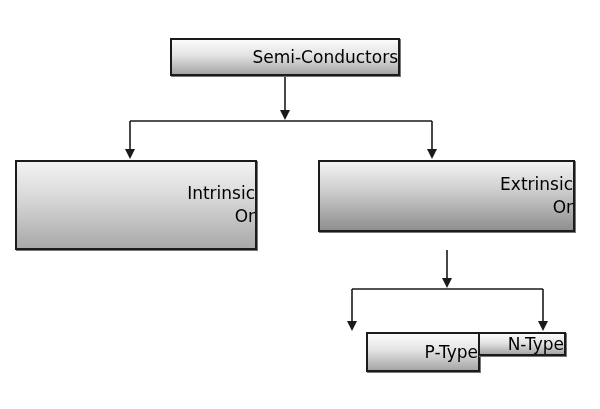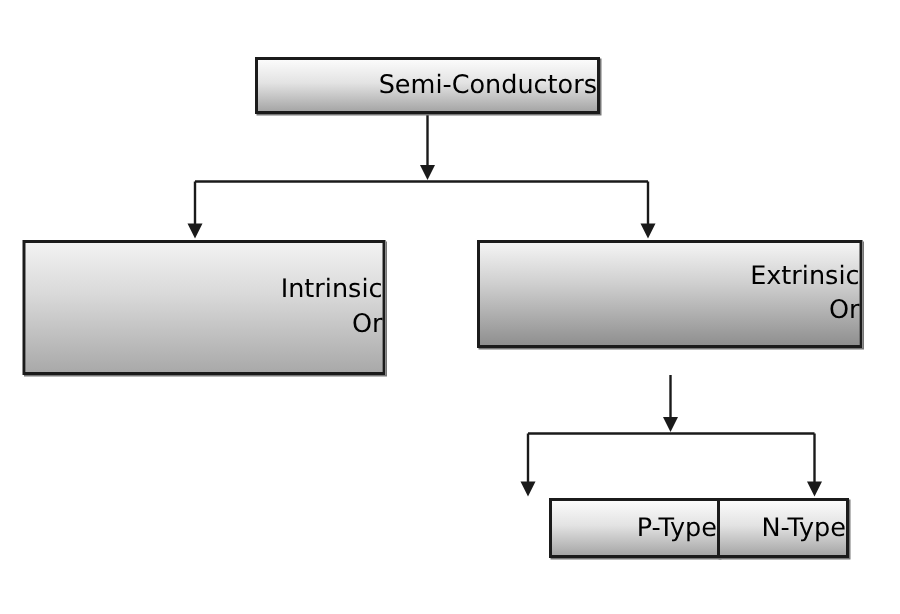--- a/index.html
+++ b/index.html
@@ -50,21 +50,21 @@
     left: 318px; top: 160px;
     width: 257px; height: 72px;
     background: linear-gradient(to bottom, #f4f4f4 0%, #cfcfcf 40%, #8f8f8f 100%);
   }
   .node-ptype {
     left: 330px; top: 332px;
     width: 114px; height: 40px; margin-left: 36px;
   }
   .node-ntype {
     left: 478px; top: 332px;
-    width: 88px; height: 40px;
+    width: 88px; height: 24px;
   }
   .node-line {
     white-space: nowrap;
   }
 </style>
 </head>
 <body>
 
 <div class="canvas">
 

